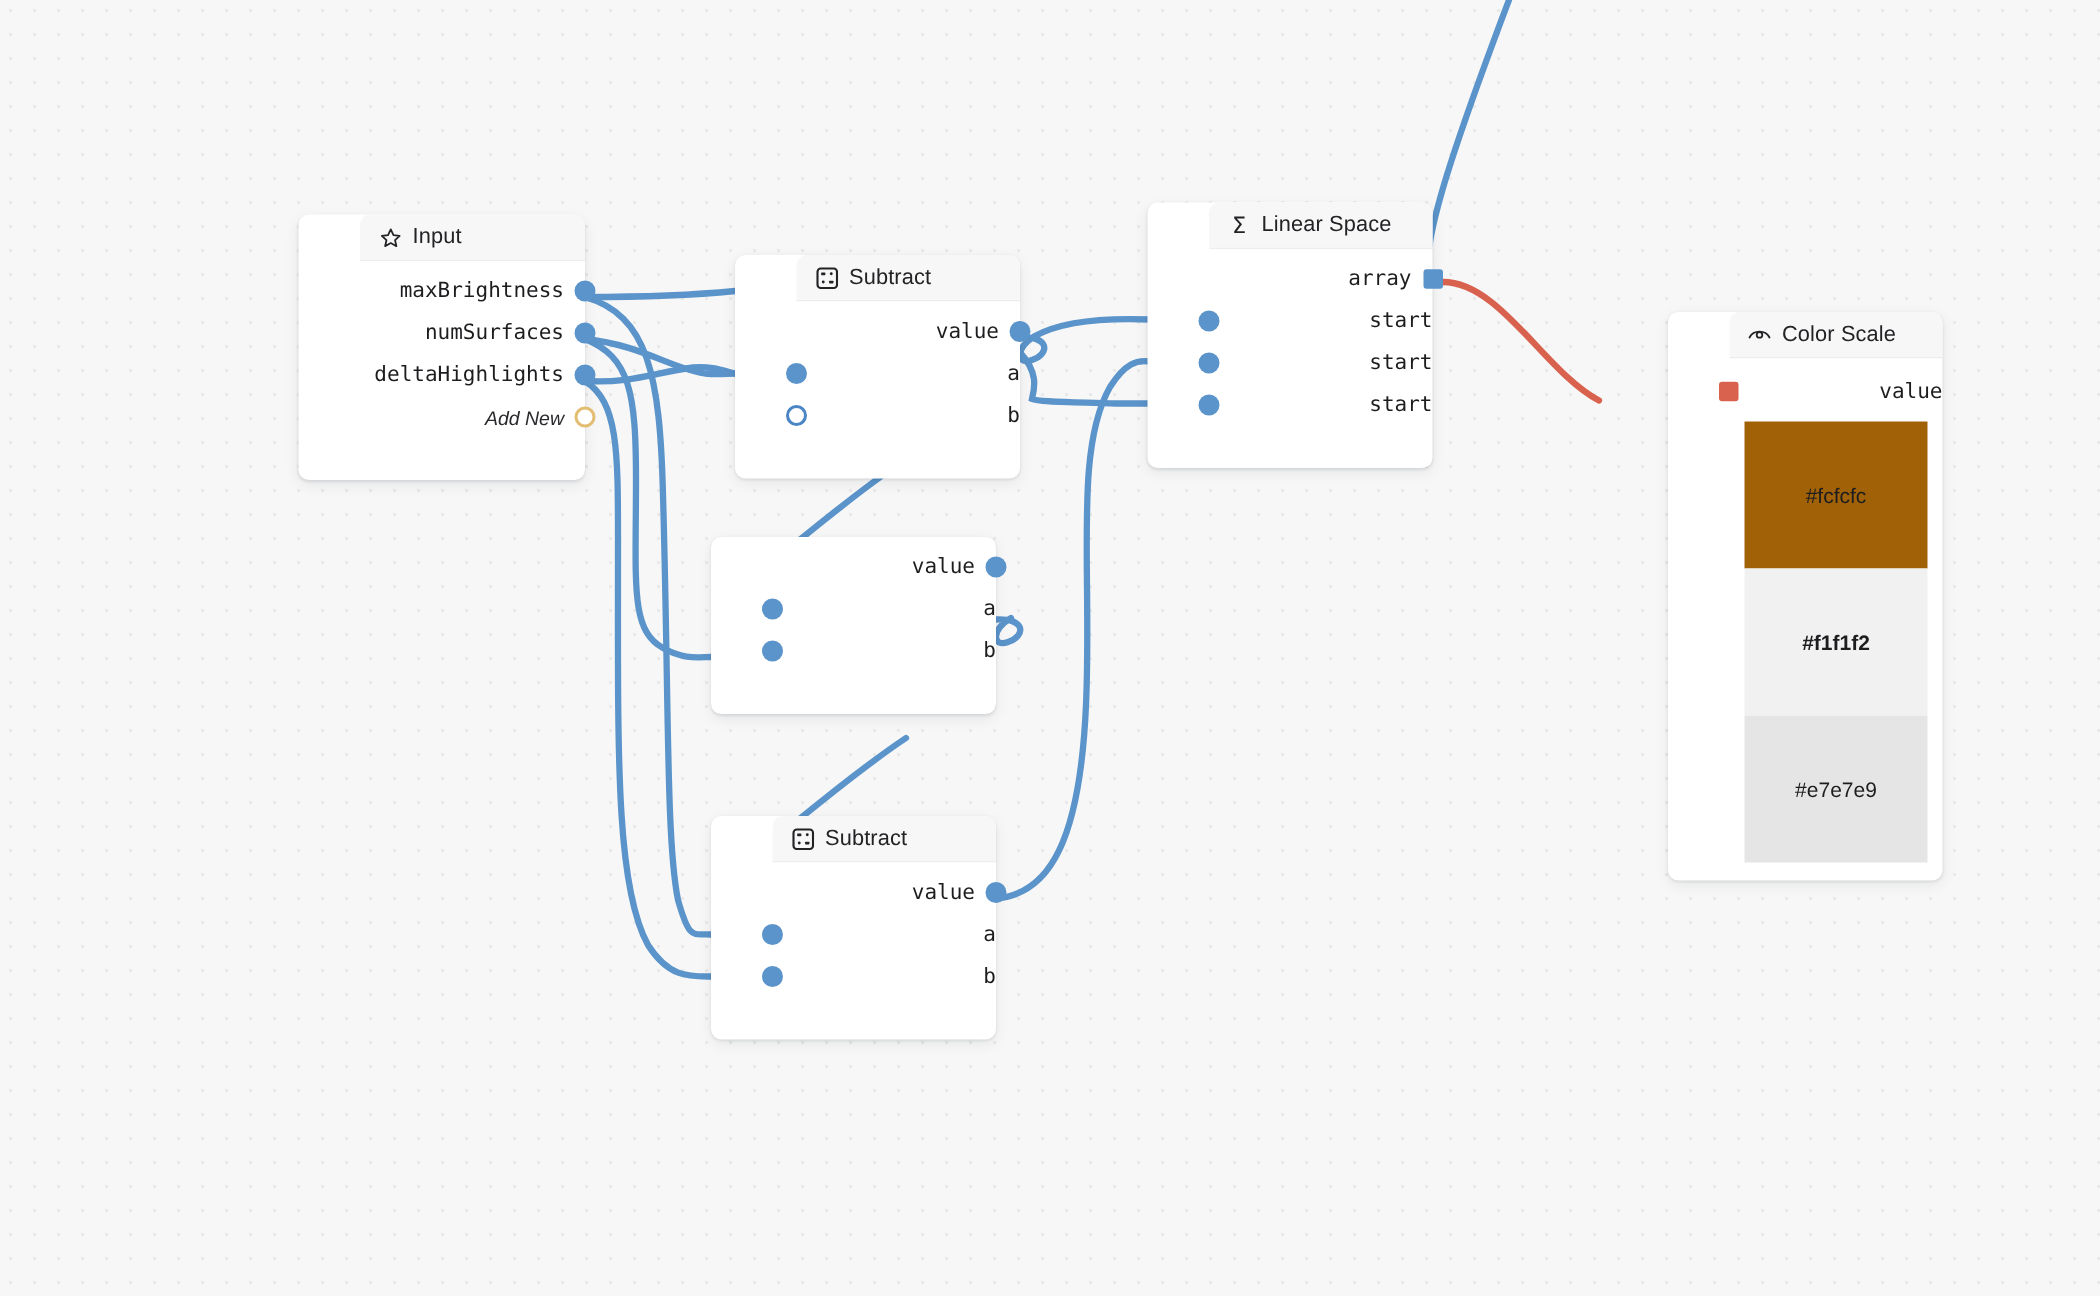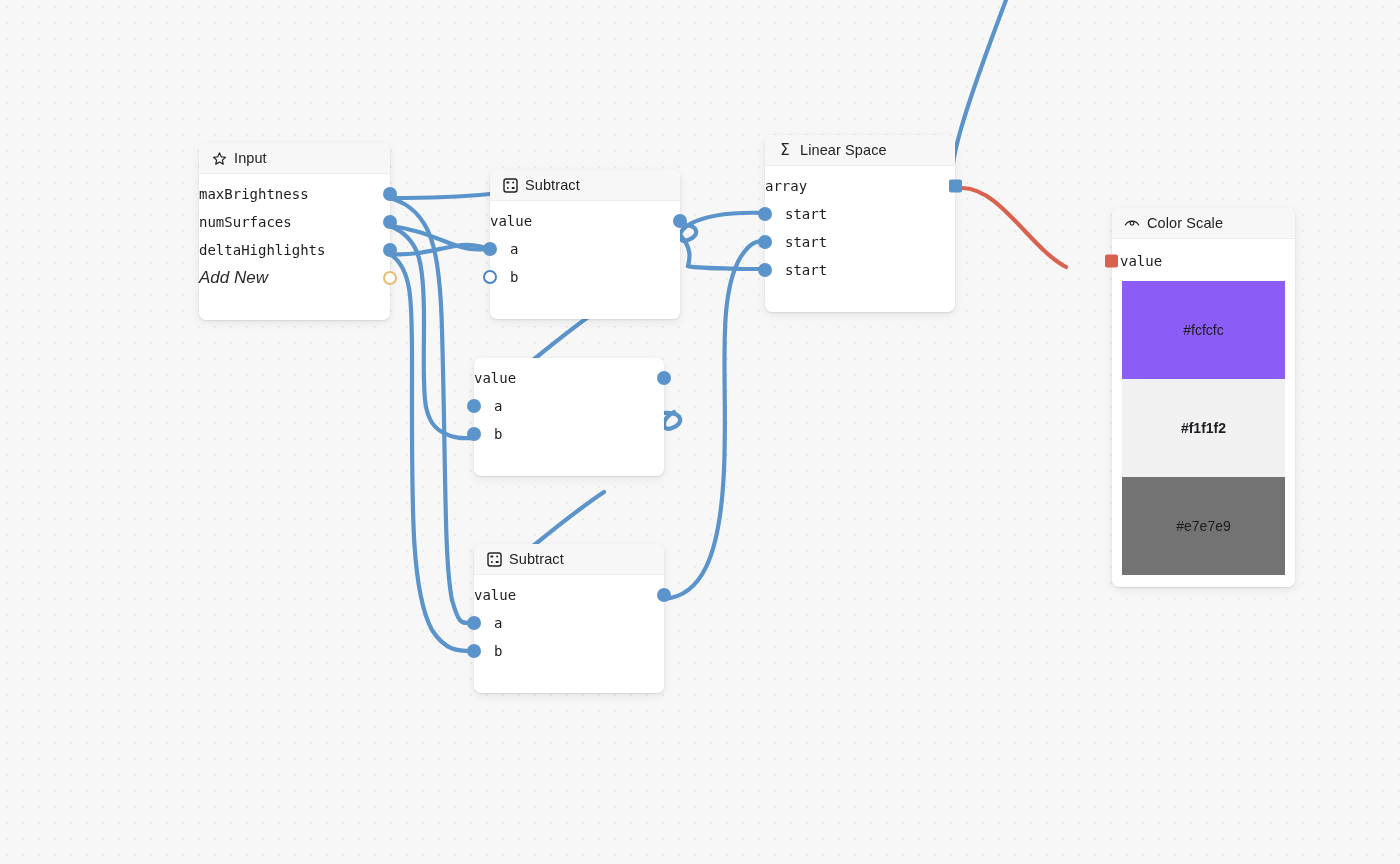--- a/index.html
+++ b/index.html
@@ -36,20 +36,21 @@
 
   
   .node {
     position: absolute;
     z-index: 2;
     background: #ffffff;
     border-radius: 7px;
     box-shadow: 0 1px 2px rgba(16,22,40,0.10),
                 0 3px 10px rgba(16,22,40,0.07);
     box-sizing: border-box;
+    padding-left: 41px;
   }
   .node-header {
     display: flex;
     align-items: center;
     gap: 7px;
     height: 31px;
     padding: 0 12px;
     background: #f7f7f8;
     border-bottom: 1px solid #ededee;
     border-radius: 7px 7px 0 0;
@@ -77,37 +78,37 @@
 
   
   .port-row {
     position: relative;
     display: flex;
     align-items: center;
     height: 28px;
     box-sizing: border-box;
   }
   .port-row.out {
-    justify-content: flex-start;
+    justify-content: flex-end;
     padding-right: 14px;
   }
   .port-row.in {
-    justify-content: flex-start;
+    justify-content: flex-end;
     padding-left: 20px;
   }
   .port-label {
     font-family: "DejaVu Sans Mono", "Liberation Mono", monospace;
     font-size: 14px;
     color: #1d1d20;
     white-space: nowrap;
   }
   .port-label.addnew {
     font-family: "Liberation Sans", sans-serif;
     font-style: italic;
-    font-size: 17px;
+    font-size: 13px;
     color: #2a2a2e;
   }
   .dot {
     position: absolute;
     width: 14px;
     height: 14px;
     border-radius: 50%;
     box-sizing: border-box;
     top: 50%;
     transform: translateY(-50%);
@@ -316,26 +317,26 @@
       </span>
       <span class="node-title">Color Scale</span>
     </div>
     <div class="node-body" style="padding-bottom:2px;">
       <div class="port-row in" style="height:32px; padding-left:8px;">
         <span class="dot sq arr-in left"></span>
         <span class="port-label">value</span>
       </div>
 
       <div class="swatch-list">
-        <div class="swatch" style="background:#8b5cf6;">
+        <div class="swatch" style="background:#a16207;">
           <span>#fcfcfc</span>
         </div>
         <div class="swatch" style="background:#f1f1f2;font-weight:bold;">
           <span>#f1f1f2</span>
         </div>
-        <div class="swatch" style="background:#737373;">
+        <div class="swatch" style="background:#e5e5e5;">
           <span>#e7e7e9</span>
         </div>
       </div>
     </div>
   </div>
 
 </div>
 
 </body></html>

